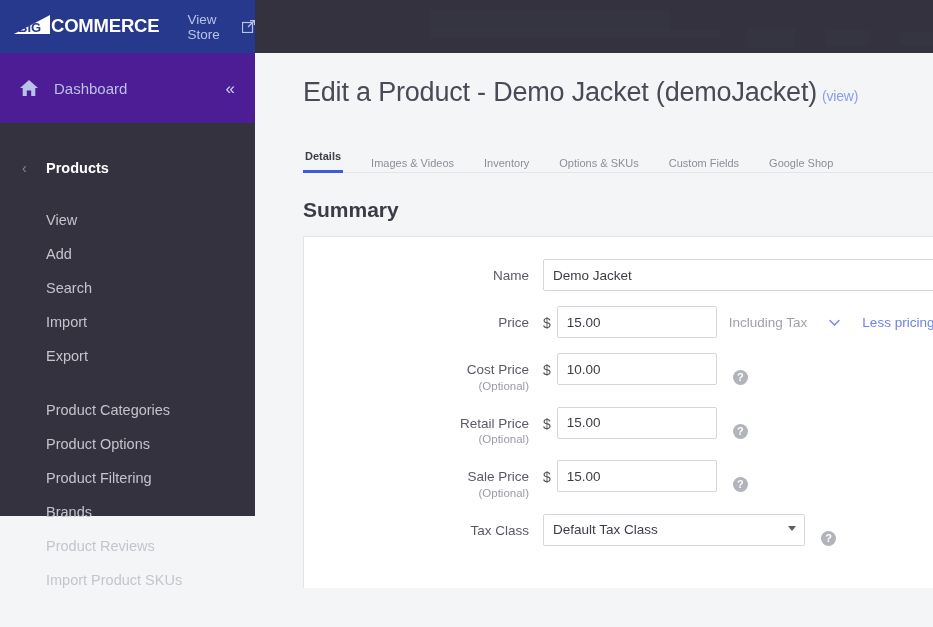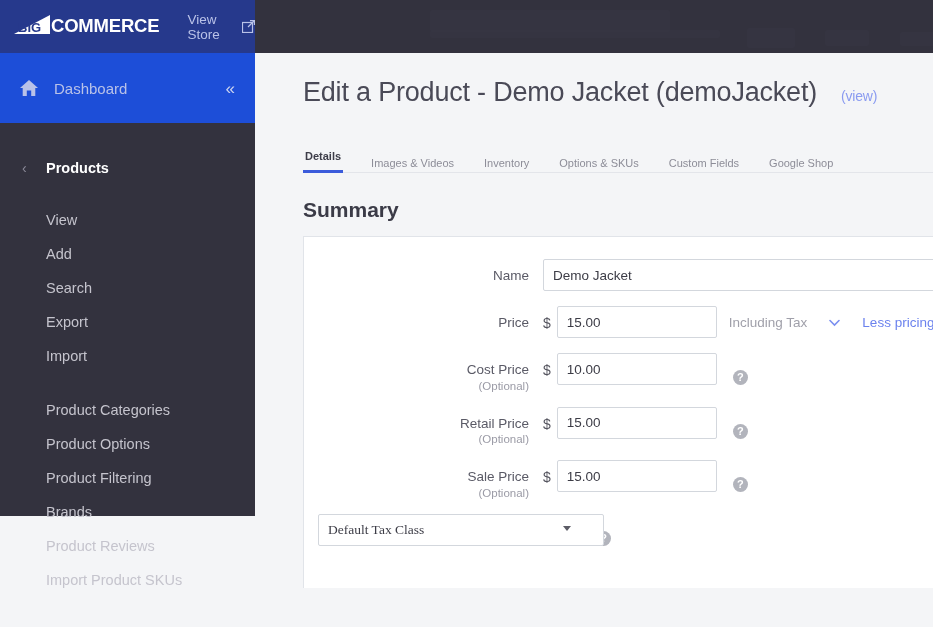--- a/index.html
+++ b/index.html
@@ -78,21 +78,21 @@
     align-items: center;
     gap: 8px;
     color: #b9c2e8;
     font-size: 13.5px;
     cursor: pointer;
   }
   .view-store svg { display: block; }
 
   .sb-dashboard {
     height: 70px;
-    background: #1d4ed8;
+    background: #4c1d95;
     display: flex;
     align-items: center;
     padding: 0 22px 0 18px;
   }
   .home-icon { width: 22px; height: 22px; display: block; }
   .dash-label {
     color: #b9c2e8;
     font-size: 15px;
     margin-left: 14px;
     flex: 1;
@@ -149,21 +149,21 @@
     padding: 24px 0 0 48px;
     color: #4a4a57;
     font-size: 27px;
     font-weight: normal;
     white-space: nowrap;
     letter-spacing: -0.2px;
   }
   .view-link {
     color: #8a9bf0;
     font-size: 14px;
-    margin-left: 24px;
+    margin-left: 5px;
     cursor: pointer;
   }
 
   .tabs {
     margin: 27px 0 0 48px;
     display: flex;
     align-items: flex-end;
     gap: 26px;
     border-bottom: 1px solid #e3e5ea;
     height: 38px;
@@ -250,26 +250,26 @@
   .w-price { width: 160px; }
 
   .select-wrap {
     position: relative;
     width: 262px;
     height: 32px;
   }
   select.sel {
     appearance: none;
     -webkit-appearance: none;
-    width: 286px;
+    width: 262px;
     height: 32px;
     border: 1px solid #d3d7dd;
     border-radius: 2px;
     padding: 0 26px 0 9px;
-    font-family: Liberation Serif, serif;
+    font-family: Liberation Sans, sans-serif;
     font-size: 13.5px;
     color: #3c3c46;
     background: #fff;
     outline: none;
   }
   .sel-caret {
     position: absolute;
     right: 9px; top: 12px;
     width: 0; height: 0;
     border-left: 4px solid transparent;
@@ -362,22 +362,22 @@
 
     <div class="sb-section">
       <span class="sb-back">‹</span>
       <span class="sb-section-title">Products</span>
     </div>
 
     <div class="sb-list">
       <a class="sb-item">View</a>
       <a class="sb-item">Add</a>
       <a class="sb-item">Search</a>
+      <a class="sb-item">Import</a>
       <a class="sb-item">Export</a>
-      <a class="sb-item">Import</a>
     </div>
 
     <div class="sb-gap"></div>
 
     <div>
       <a class="sb-item">Product Categories</a>
       <a class="sb-item">Product Options</a>
       <a class="sb-item">Product Filtering</a>
       <a class="sb-item">Brands</a>
       <a class="sb-item">Product Reviews</a>
@@ -462,20 +462,23 @@
           <span class="lbl-opt">(Optional)</span>
         </div>
         <div class="field-wrap">
           <span class="currency">$</span>
           <input class="txt w-price" type="text" value="15.00" style="">
           <span class="help">?</span>
         </div>
       </div>
 
       <div class="row">
+        <div class="row-label">
+          <span class="lbl">Tax Class</span>
+        </div>
         <div class="field-wrap">
           <div class="select-wrap">
             <select class="sel">
               <option>Default Tax Class</option>
             </select>
             <span class="sel-caret"></span>
           </div>
           <span class="help">?</span>
         </div>
       </div>

